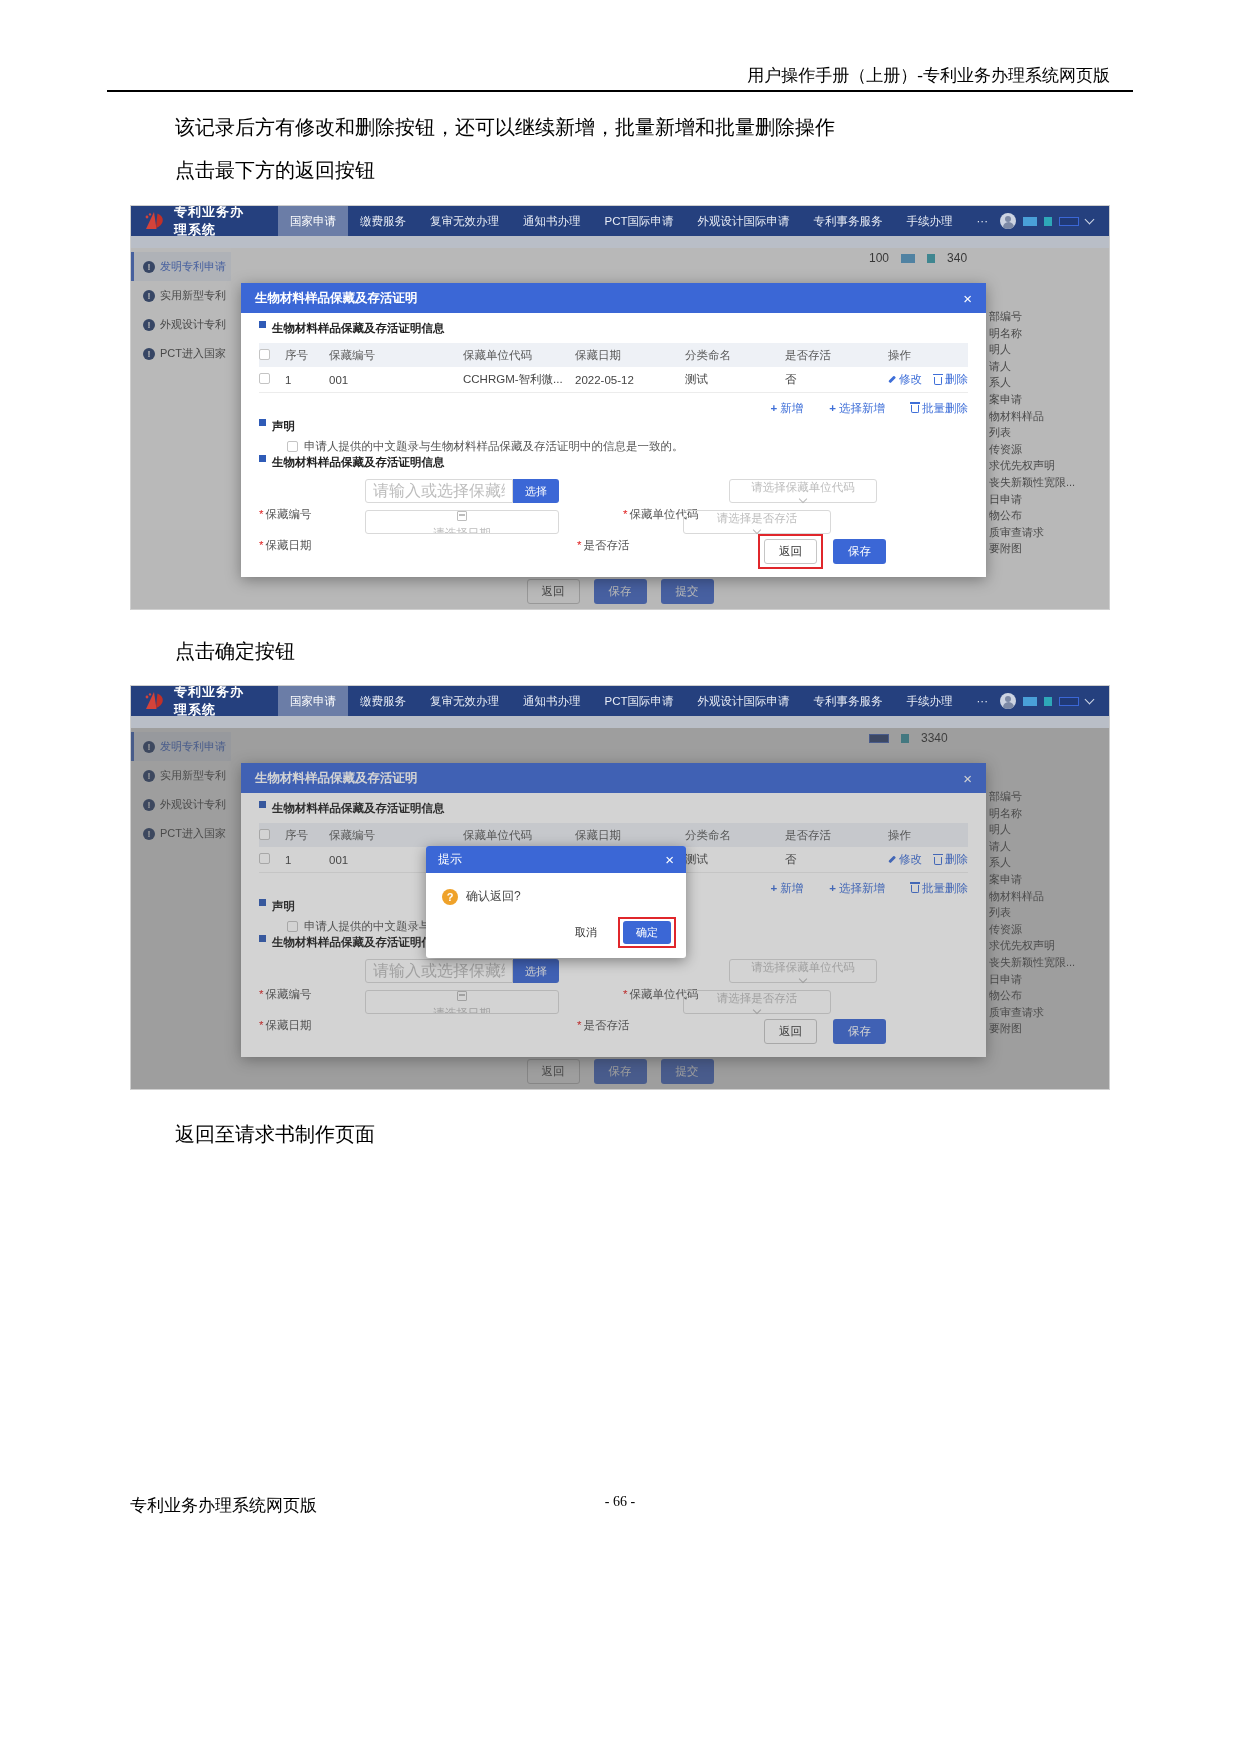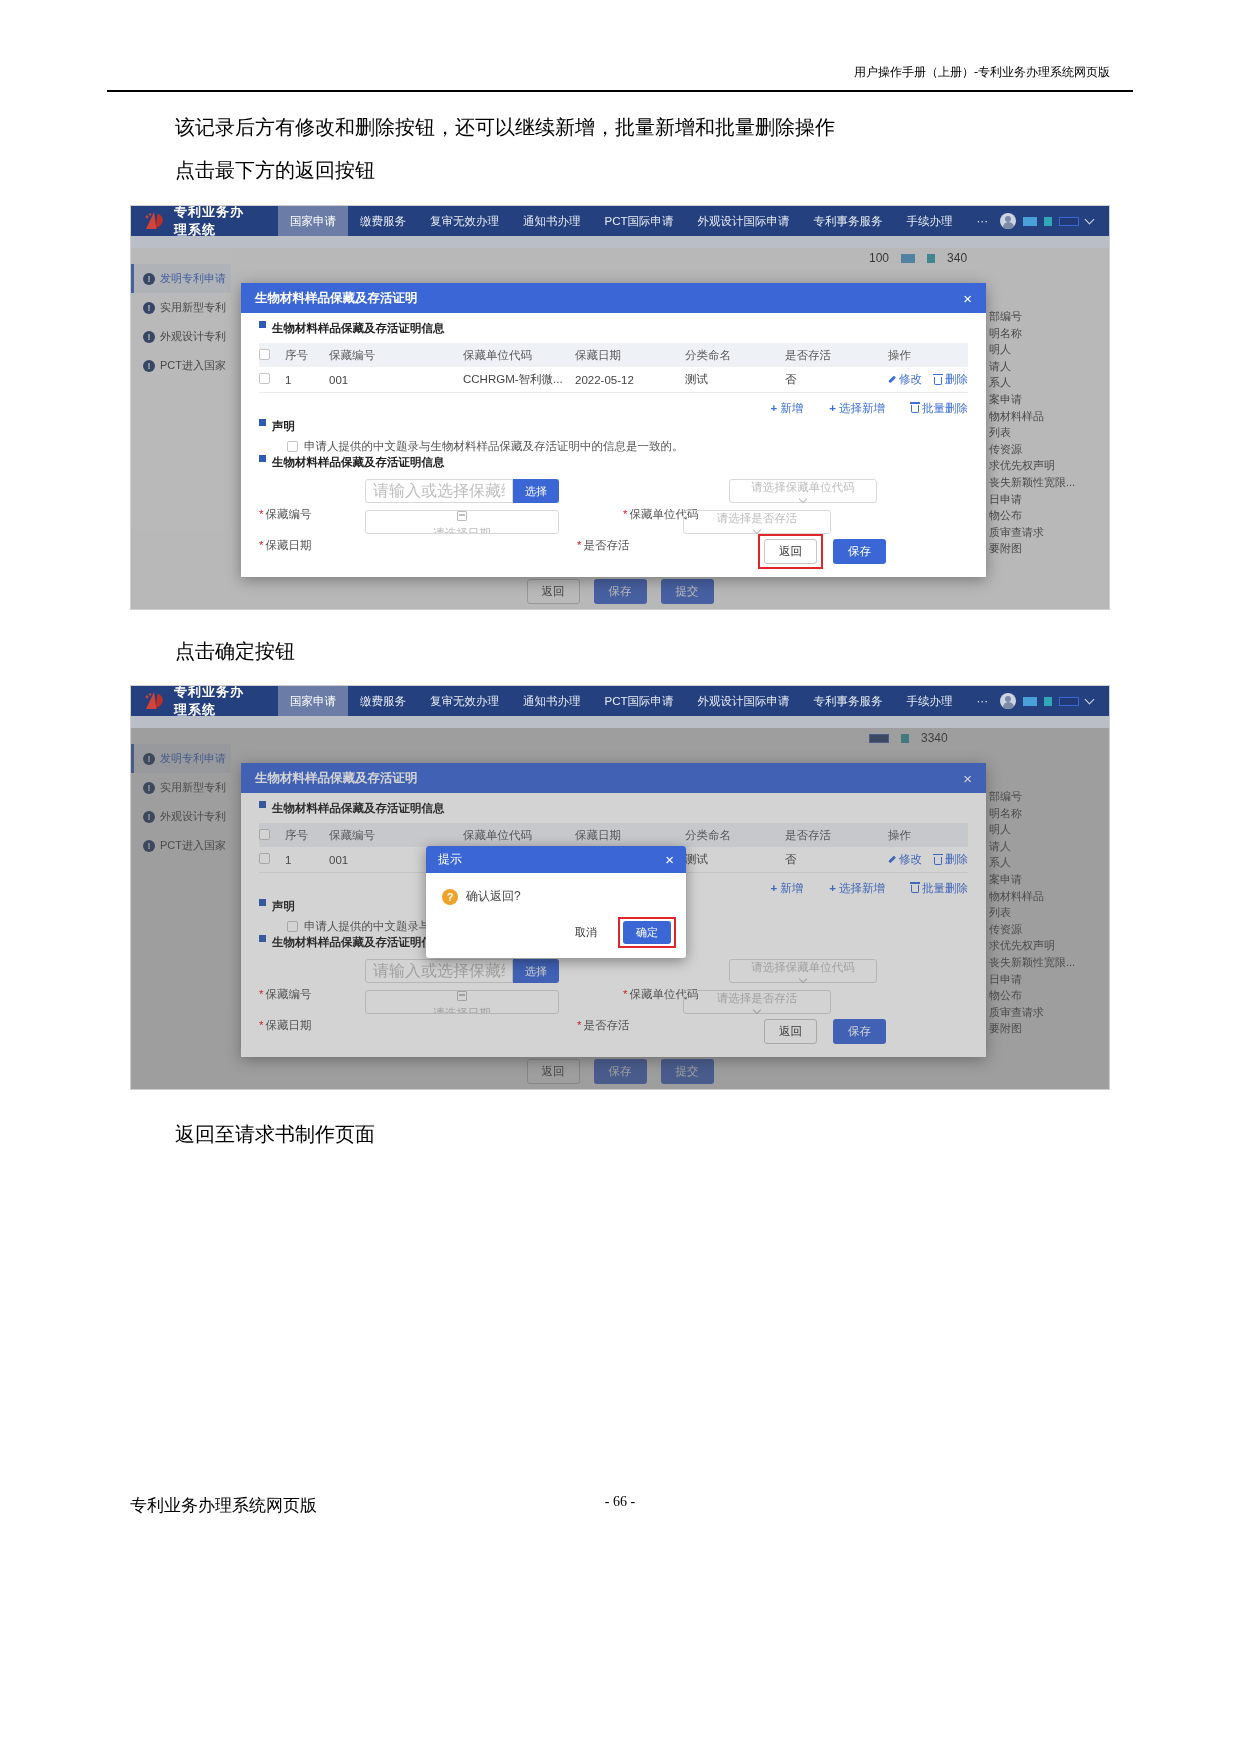--- a/index.html
+++ b/index.html
@@ -4,21 +4,21 @@
 <style>
   :root{
     --navbar-bg:#25407e; --modal-header:#3b67d6; --primary-button:#3b67d6;
     --link-blue:#3f6fd8; --highlight-red:#e0262b; --warning-orange:#efa22a;
     --active-sidebar:#3a66d1;
   }
   *{margin:0;padding:0;box-sizing:border-box;}
   body{background:#888;}
   .doc{position:relative;width:1240px;height:1754px;background:#fff;margin:0 auto;
        font-family:"Liberation Serif",serif;color:#000;overflow:hidden;}
-  .doc-header{position:absolute;top:64px;left:130px;width:980px;text-align:right;font-size:12px;}
+  .doc-header{position:absolute;top:64px;left:130px;width:980px;text-align:right;font-size:17px;}
   .header-rule{position:absolute;top:90px;left:107px;width:1026px;border-top:2px solid #000;}
   .para{position:absolute;left:130px;width:985px;font-size:20px;padding-left:45px;}
   .p1{top:114px;} .p2{top:157px;font-family:Liberation Mono, monospace;} .p3{top:638px;} .p4{top:1121px;}
   .doc-footer-left{position:absolute;left:130px;top:1494px;font-size:17px;}
   .doc-footer-page{position:absolute;left:0;top:1494px;width:1240px;text-align:center;font-size:14px;}
 
   
   .shot{position:absolute;left:130px;width:980px;height:405px;background:#fff;
         border:1px solid #cfcfcf;overflow:hidden;font-family:"Liberation Sans",sans-serif;}
   .shot1{top:205px;} .shot2{top:685px;}
@@ -33,21 +33,21 @@
   .user-icon{width:16px;height:16px;border-radius:50%;background:#cdd4e2;position:relative;overflow:hidden;}
   .user-icon::before{content:"";position:absolute;left:5px;top:2.5px;width:6px;height:6px;border-radius:50%;background:#7d8aa6;}
   .user-icon::after{content:"";position:absolute;left:2.5px;top:9px;width:11px;height:7px;border-radius:6px 6px 0 0;background:#7d8aa6;}
   .redact{display:inline-block;height:9px;}
   .rd-a{width:14px;background:#4aa0d8;} .rd-b{width:8px;background:#2ea8b8;} .rd-c{width:20px;background:#203a77;border:1px solid #3b67d6;}
   .chev-down{width:7px;height:7px;border-right:1.5px solid #cfd6e6;border-bottom:1.5px solid #cfd6e6;transform:rotate(45deg);margin-top:-3px;}
 
   .subbar{height:12px;background:#b9bec7;}
   .content{position:relative;height:363px;background:#fdfdfd;}
 
-  .sidebar{position:absolute;left:0;top:0;width:100px;height:282px;background:#fff;padding-top:16px;z-index:1;}
+  .sidebar{position:absolute;left:0;top:0;width:100px;height:282px;background:#fff;padding-top:4px;z-index:1;}
   .side-item{display:flex;align-items:center;gap:5px;font-size:11px;color:#3c3c3c;
              padding:7px 2px 7px 9px;border-left:3px solid transparent;cursor:pointer;white-space:nowrap;}
   .side-item.active{color:var(--active-sidebar);background:#eef3fc;border-left-color:var(--active-sidebar);}
   .side-ico{flex:0 0 12px;width:12px;height:12px;border-radius:50%;background:#1f3a6e;color:#fff;
             font-size:9px;line-height:12px;text-align:center;font-weight:bold;}
   .side-ico::after{content:"!";}
 
   .topright{position:absolute;left:738px;top:3px;display:flex;align-items:center;gap:12px;
             font-size:12px;color:#1e1e1e;z-index:1;}
 

